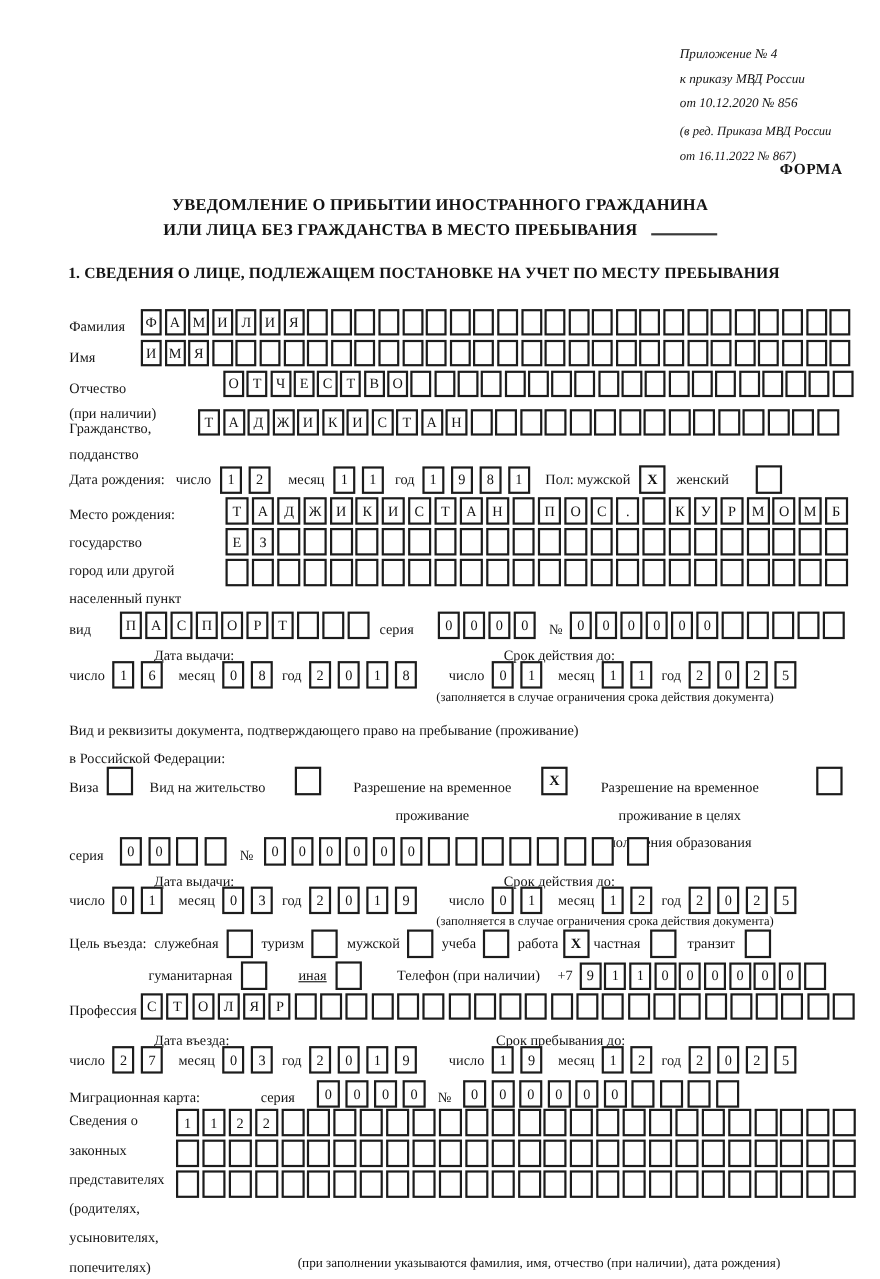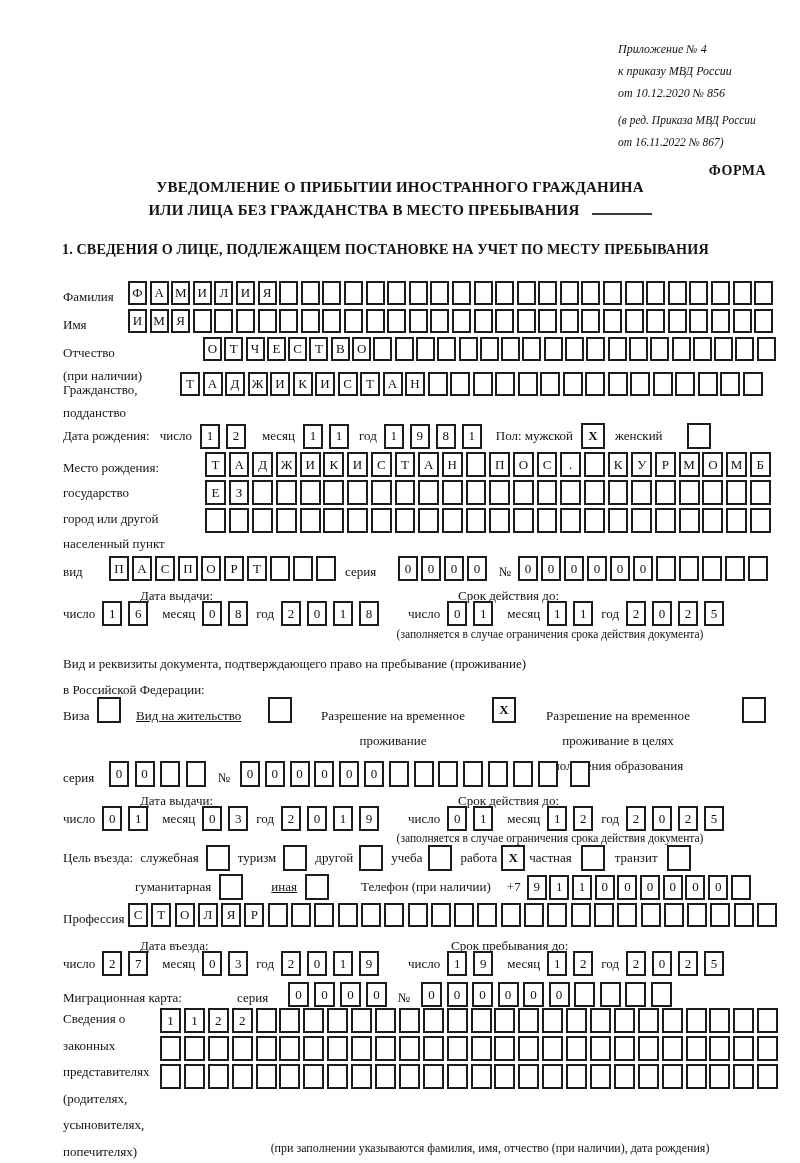--- a/index.html
+++ b/index.html
@@ -49,21 +49,21 @@
 
 <div class="page">
 
   <div class="abs hdr-small" style="top:38px;left:618px;font-style:italic;">
     <div class="pre">Приложение № 4
 к приказу МВД России
 от 10.12.2020 № 856</div>
     <div class="ed pre">(в ред. Приказа МВД России
 от 16.11.2022 № 867)</div>
   </div>
-  <div class="abs forma" style="top:147px;left:610px;width:156px;margin-top:16px;">ФОРМА</div>
+  <div class="abs forma" style="top:147px;left:610px;width:156px;">ФОРМА</div>
 
   <div class="abs title" style="top:202px;left:0;">
     <span>ИЛИ ЛИЦА БЕЗ ГРАЖДАНСТВА В МЕСТО ПРЕБЫВАНИЯ</span><span class="uline"></span>
   </div>
   <div class="abs title" style="top:179px;left:0;">УВЕДОМЛЕНИЕ О ПРИБЫТИИ ИНОСТРАННОГО ГРАЖДАНИНА</div>
   <div class="abs sec1" style="top:241px;left:62px;">1. СВЕДЕНИЯ О ЛИЦЕ, ПОДЛЕЖАЩЕМ ПОСТАНОВКЕ НА УЧЕТ ПО МЕСТУ ПРЕБЫВАНИЯ</div>
 
   <div class="abs lbl" style="top:285px;left:63px;">Фамилия</div>
   <div class="abs cells c-std" style="top:281px;left:128px;">
       <span class="cell">Ф</span>
@@ -387,21 +387,21 @@
   <div class="abs note" style="top:628px;left:330px;width:440px;">(заполняется в случае ограничения срока действия документа)</div>
 
   <div class="abs lbl" style="top:652px;left:63px;">Вид и реквизиты документа, подтверждающего право на пребывание (проживание)</div>
   <div class="abs lbl" style="top:678px;left:63px;">в Российской Федерации:</div>
 
   <div class="abs optlines" style="top:703px;left:63px;">Виза</div>
   <div class="abs cells c-cb" style="top:697px;left:97px;">
       <span class="cell"></span>
     </div>
 
-  <div class="abs optlines" style="top:703px;left:136px;text-decoration:underline;">Вид на жительство</div>
+  <div class="abs optlines" style="top:703px;left:136px;">Вид на жительство</div>
   <div class="abs cells c-cb" style="top:697px;left:268px;">
       <span class="cell"></span>
     </div>
 
   <div class="abs optlines" style="top:703px;left:300px;width:186px;">Разрешение на временное
 проживание</div>
   <div class="abs cells c-cb" style="top:697px;left:492px;">
       <span class="cell">X</span>
     </div>
 
@@ -485,21 +485,21 @@
   <div class="abs frow" style="top:845px;left:63px;">
     <span>Цель въезда:</span>
     <span class="m7">служебная</span>
     <span class="cells c-cb m7">
         <span class="cell"></span>
       </span>
     <span class="m8">туризм</span>
     <span class="cells c-cb m7">
         <span class="cell"></span>
       </span>
-    <span class="m8">другой</span>
+    <span class="m8">мужской</span>
     <span class="cells c-cb m6">
         <span class="cell"></span>
       </span>
     <span class="m8">учеба</span>
     <span class="cells c-cb m6">
         <span class="cell"></span>
       </span>
     <span class="m8">работа</span>
     <span class="cells c-cb m4">
         <span class="cell">X</span>

